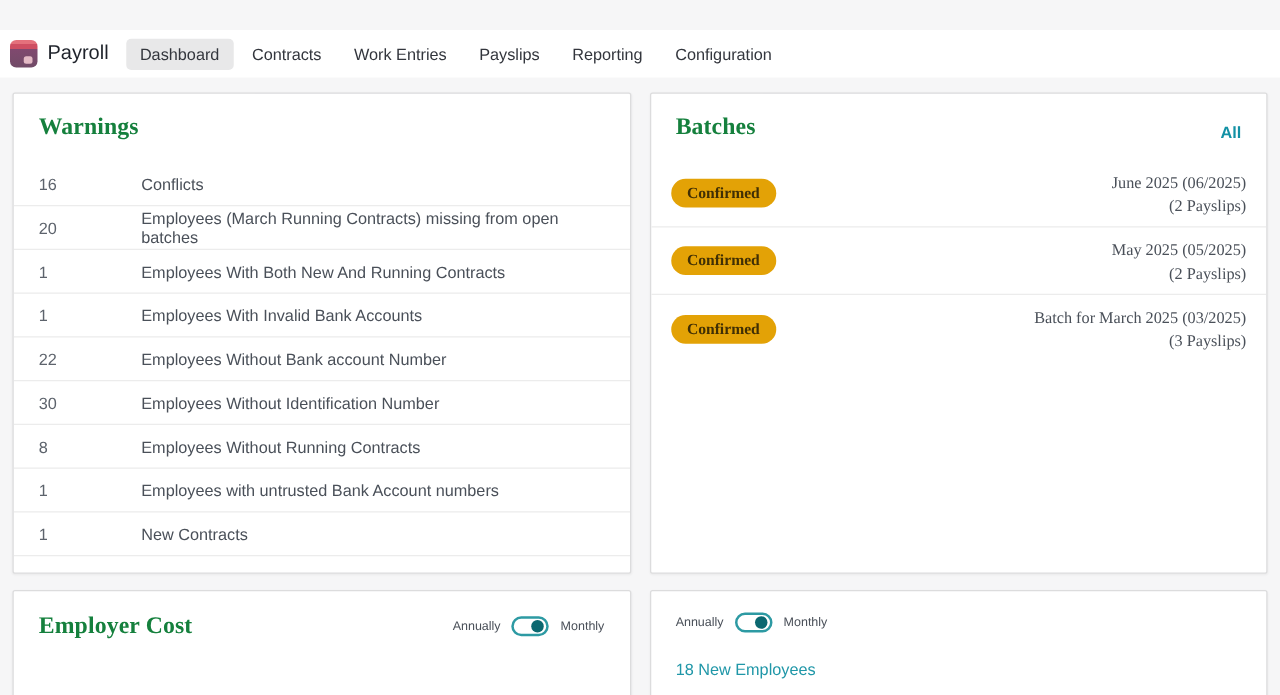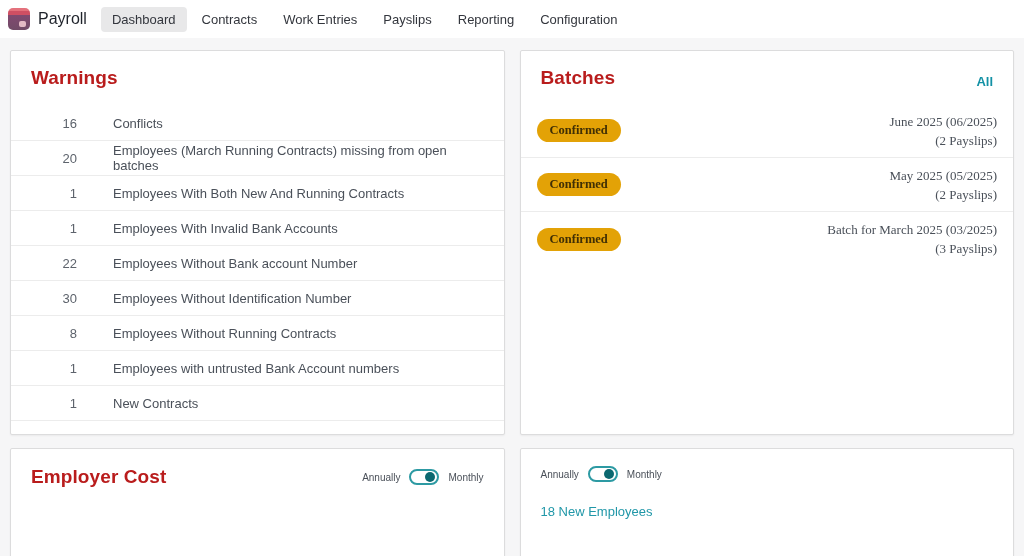--- a/index.html
+++ b/index.html
@@ -10,20 +10,21 @@
     color: #4a5059;
   }
 
   
   .navbar {
     height: 38px;
     background: #ffffff;
     display: flex;
     align-items: center;
     padding-left: 8px;
+    margin-top: 24px;
   }
   .brand { display: flex; align-items: center; gap: 8px; cursor: pointer; }
   .app-icon {
     width: 22px; height: 22px;
     border-radius: 5px;
     background: linear-gradient(180deg,
       #e4717c 0%, #e4717c 14%,
       #cf4f63 14%, #cf4f63 34%,
       #80496f 34%, #714b67 100%);
     position: relative;
@@ -64,37 +65,37 @@
     border-radius: 2px;
     box-shadow: 0 1px 2px rgba(0,0,0,.05);
     overflow: hidden;
   }
   .card-tall { height: 385px; }
   .card-short { height: 150px; }
 
   h2.card-title {
     font-size: 19px;
     font-weight: 700;
-    color: #b91c1c;
+    color: #15803d;
     letter-spacing: .1px;
+    font-family: Liberation Serif, serif;
   }
 
   
   .warnings-card .card-title { margin: 16px 20px 17px; }
   .warn-row {
     display: flex;
     align-items: center;
     height: 35px;
     padding: 0 20px;
     border-bottom: 1px solid #ececec;
     cursor: pointer;
   }
   .warn-count {
     width: 46px;
-    text-align: right;
     font-size: 13px;
     color: #5d636c;
     flex: none;
   }
   .warn-label {
     margin-left: 36px;
     font-size: 13px;
     color: #4a5059;
   }
 

